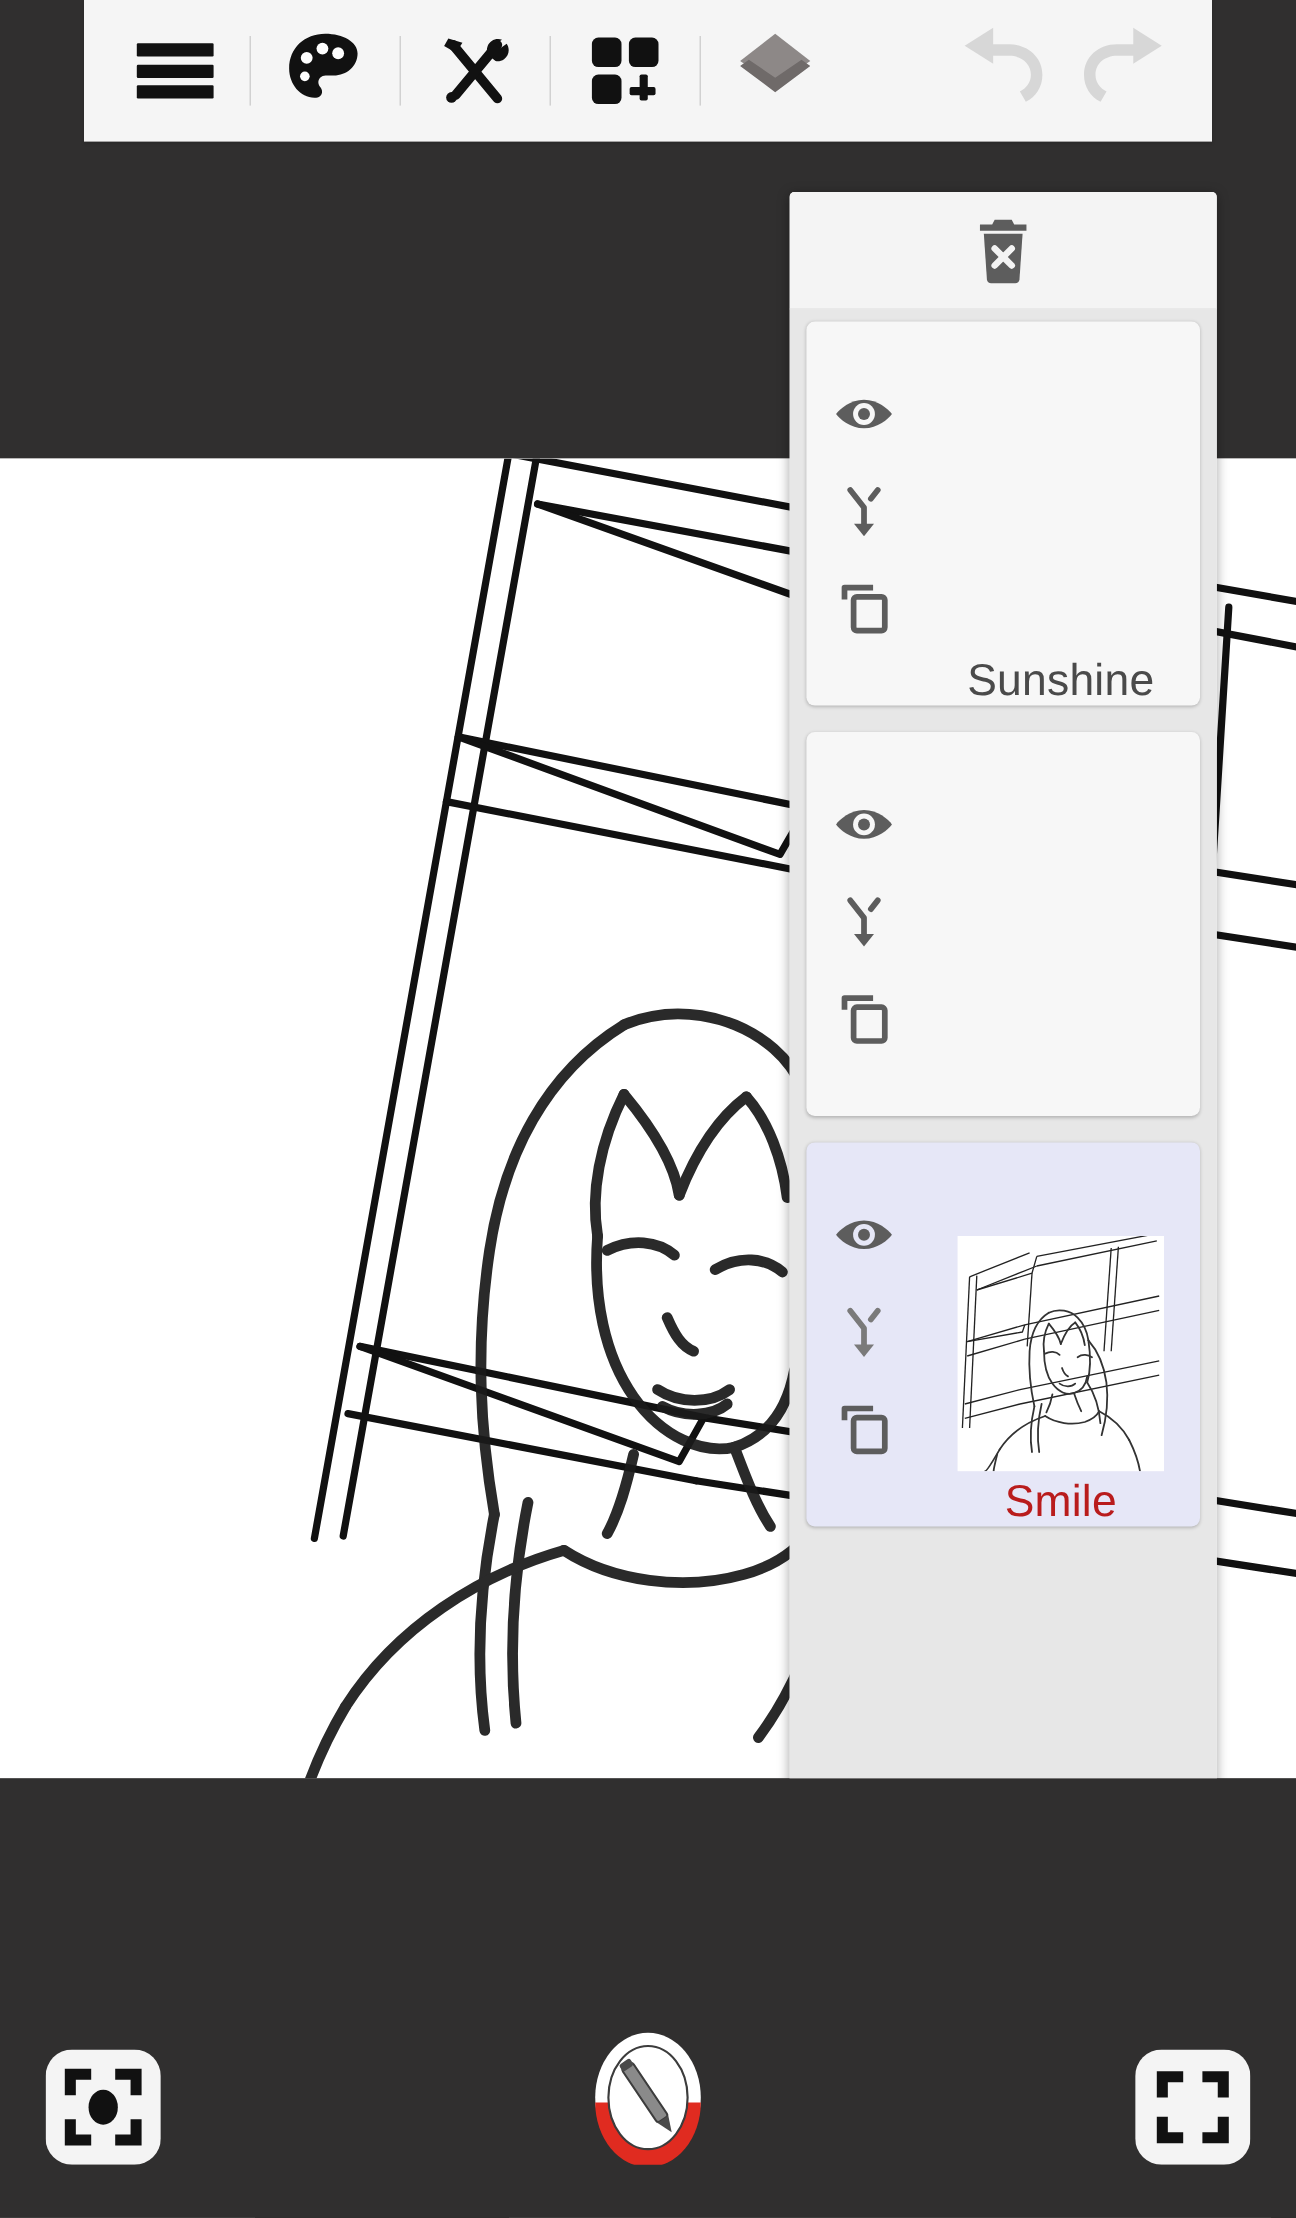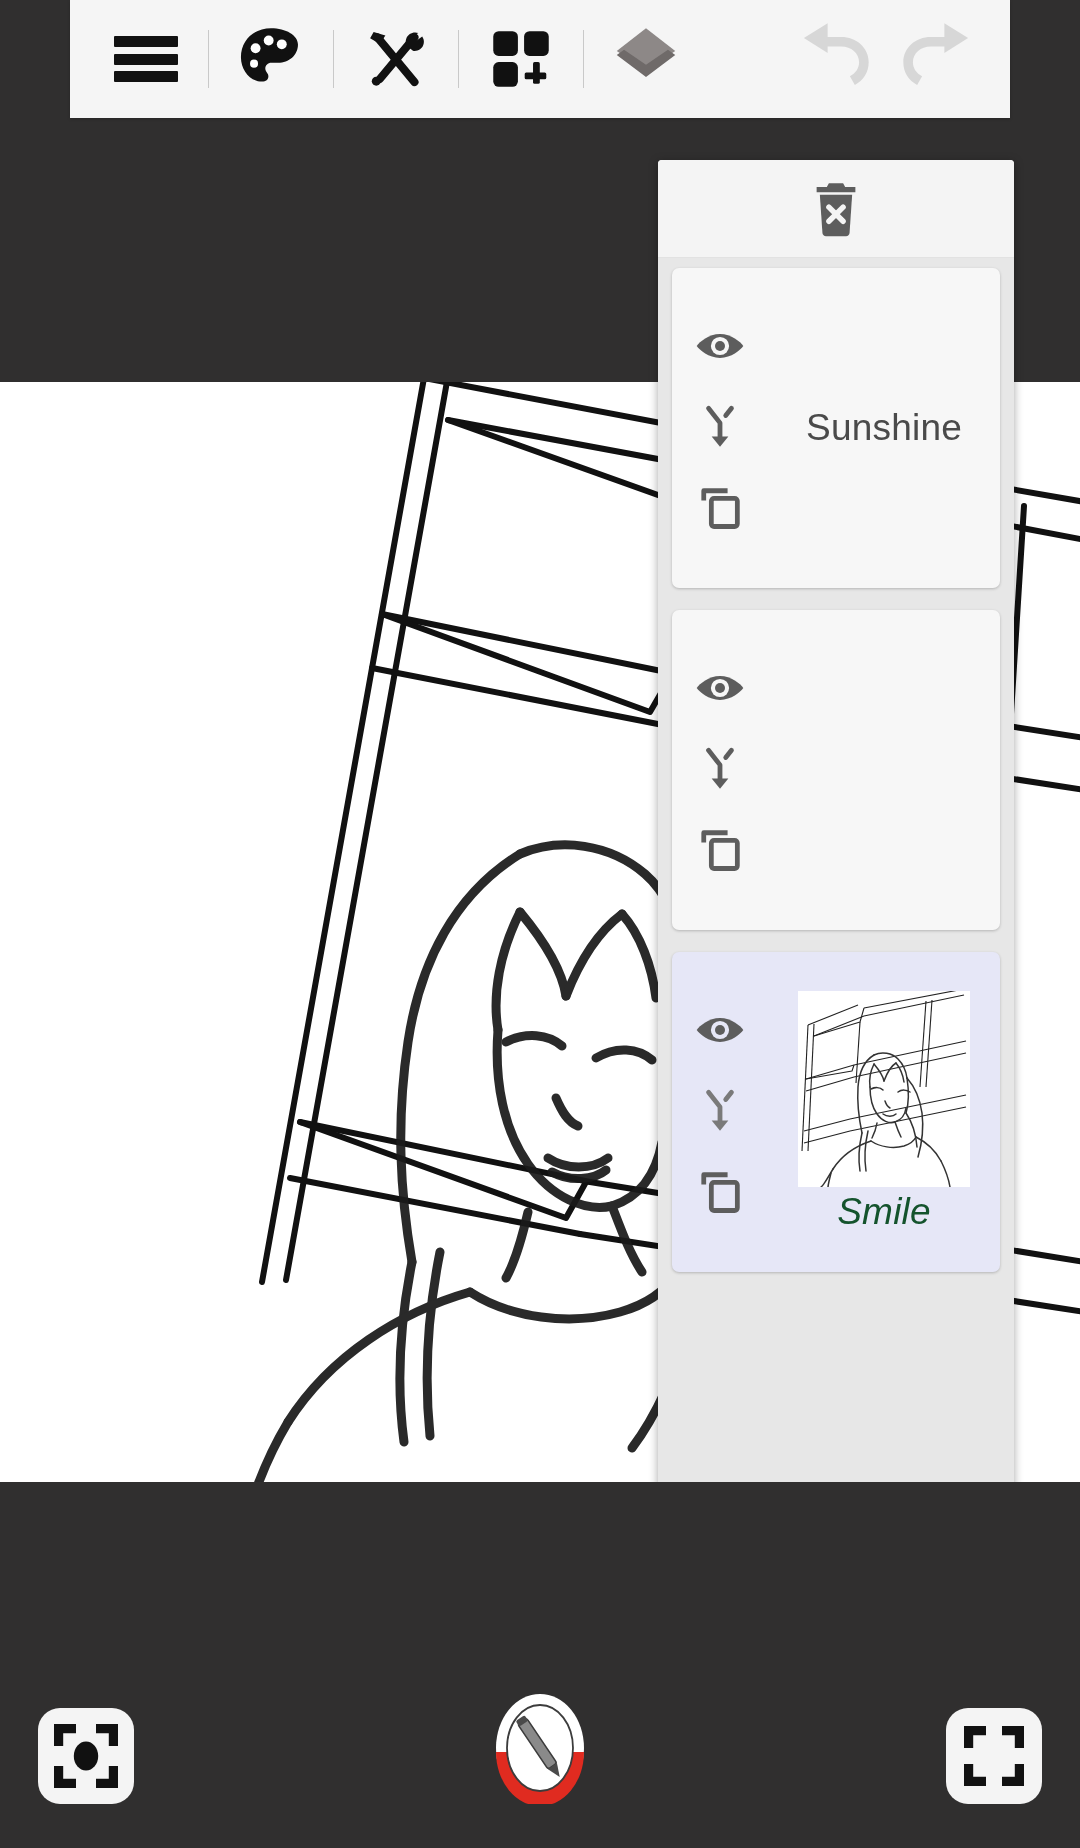--- a/index.html
+++ b/index.html
@@ -100,40 +100,40 @@
     align-items: center;
     justify-content: space-evenly;
     padding: 26px 0;
   }
   .layer-body {
     flex: 1 1 auto;
     position: relative;
     display: flex;
     flex-direction: column;
     align-items: center;
-    justify-content: center;
+    justify-content: flex-end;
   }
   .layer-thumb {
     width: 0; height: 0;
     background: #ffffff;
     overflow: hidden;
     border: 0;
   }
   .layer-card.selected .layer-thumb {
     width: 172px;
     height: 196px;
     margin-bottom: 4px;
   }
   .layer-name {
     font-size: 37px;
     color: #4a4a4a;
     letter-spacing: 0.2px;
     text-align: center;
   }
-  .layer-card.selected .layer-name { color: #14532d; font-style: italic; }
+  .layer-card.selected .layer-name { color: #b91c1c; }
 
   #panel-footer { flex: 0 0 auto; background:#f4f4f4; }
   .footer-btn {
     height: 104px;
     display: flex;
     align-items: center;
     justify-content: center;
   }
   #footer-divider { height: 1px; background: #dcdcdc; margin: 0 6px; }
 

